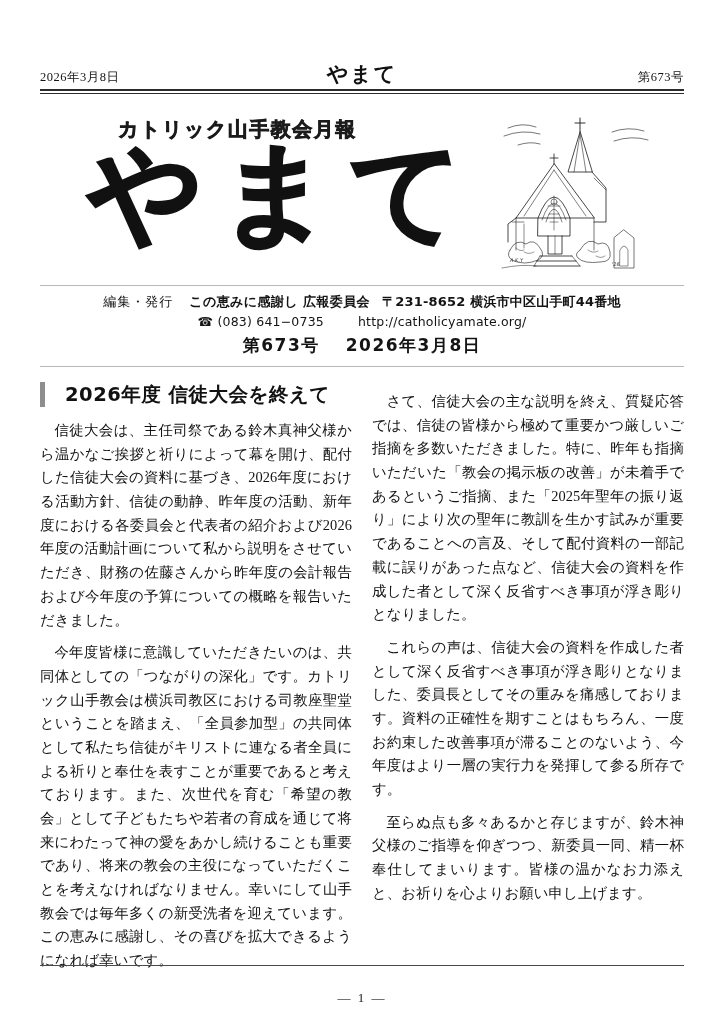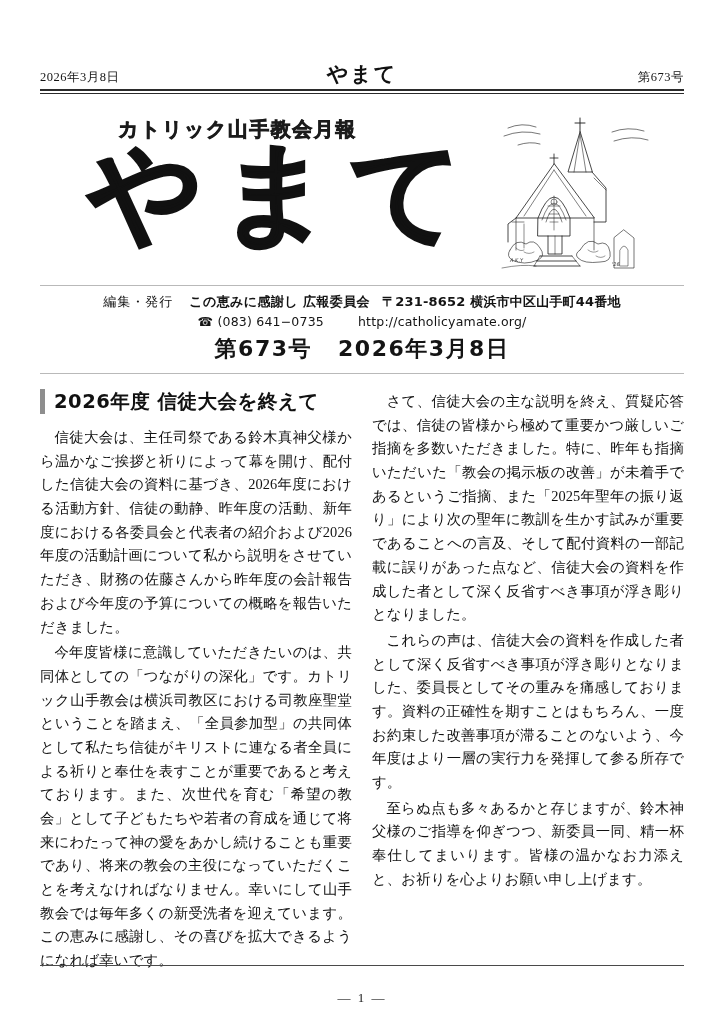--- a/index.html
+++ b/index.html
@@ -141,21 +141,21 @@
   }
   .pub-line2 {
     font-size: 12.5px;
     margin-top: 3px;
     white-space: nowrap;
     letter-spacing: 0.2px;
   }
   .pub-line2 .pub-tel { margin-right: 34px; }
   .pub-line3 {
     margin-top: 5px;
-    font-size: 22px;
+    font-size: 17px;
     font-weight: 700;
     letter-spacing: 1.5px;
     white-space: nowrap;
   }
   .pub-line3 .pub-no { margin-right: 26px; }
 
   .pub-spacer { height: 9px; }
 
   
   .body-wrap {
@@ -164,39 +164,39 @@
     gap: 20px;
   }
   .col {
     width: 312px;
     flex: 0 0 312px;
   }
 
   .article-title {
     display: flex;
     align-items: center;
-    gap: 9px;
+    gap: 20px;
     margin-bottom: 11px;
   }
   .title-bar {
     width: 5px;
     height: 25px;
     background: #8e8e8e;
     flex: 0 0 5px;
   }
   .title-text {
     font-family: "DejaVu Sans", sans-serif;
     font-size: 19.5px;
     font-weight: 700;
     letter-spacing: 0.5px;
     color: #111;
   }
 
   p.para {
-    margin: 2px 0 0 0;
+    margin: 9px 0 0 0;
     font-size: 14.4px;
     line-height: 1.645;
     text-align: justify;
     text-indent: 1em;
     letter-spacing: 0.1px;
     color: #111;
     font-family: "Liberation Serif", "DejaVu Serif", serif;
   }
 
   

